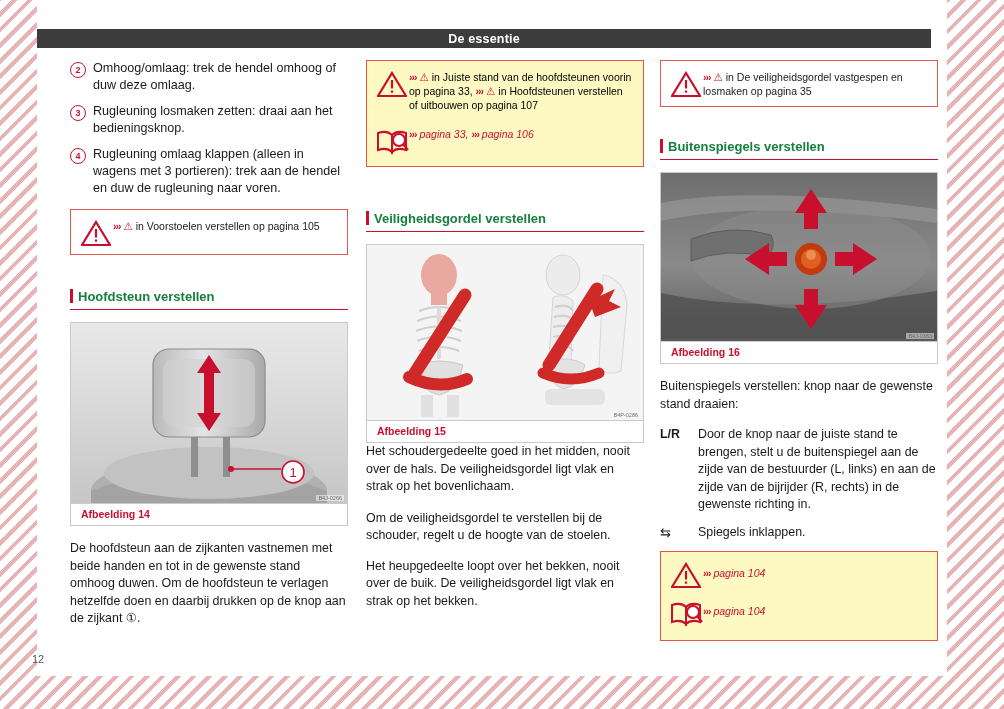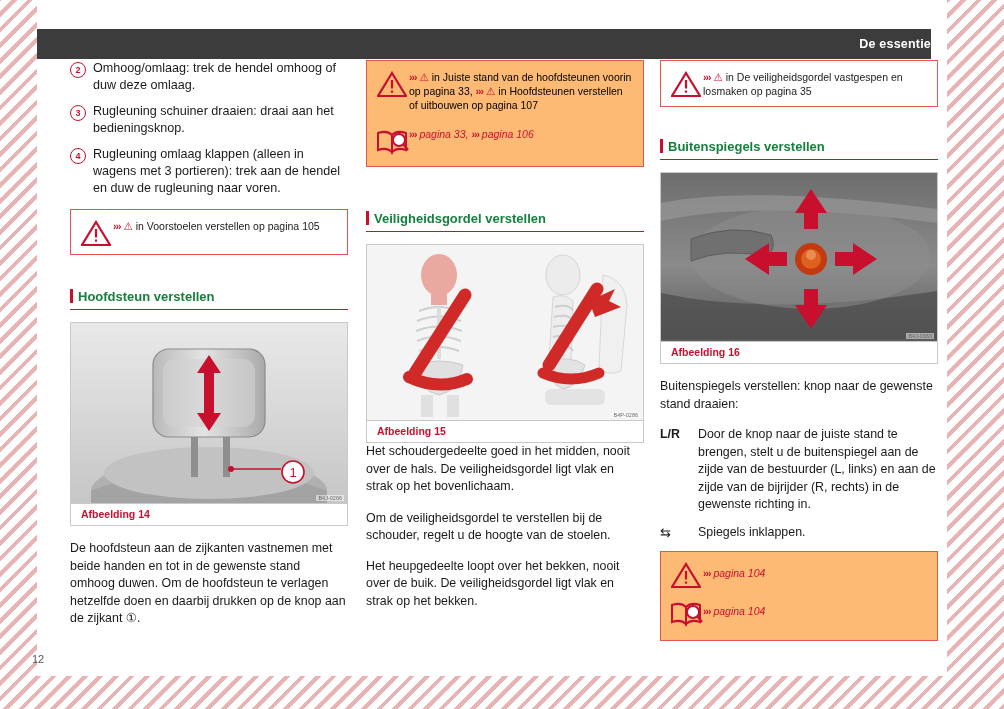--- a/index.html
+++ b/index.html
@@ -35,28 +35,28 @@
     width: 910px;
     height: 676px;
     background: #ffffff;
   }
   
   .header-bar {
     position: absolute;
     left: 37px;
     top: 29px;
     width: 894px;
-    height: 30px;
+    height: 19px;
     background: #3c3c3c;
     color: #ffffff;
     font-size: 12.5px;
     font-weight: bold;
     display: flex;
     align-items: center;
-    justify-content: flex-end;
+    justify-content: center;
     letter-spacing: 0.2px;
   }
   .page-number {
     position: absolute;
     left: 32px;
     top: 653px;
     font-size: 11px;
     color: #555;
   }
 
@@ -113,21 +113,21 @@
     flex: 0 0 auto;
     width: 34px;
     display: flex;
     align-items: flex-start;
     justify-content: center;
     padding-top: 2px;
   }
   .ref-text { flex: 1 1 auto; padding-top: 1px; }
   .ref-stack {
     border: 1px solid #e2574c;
-    background: #fdba74;
+    background: #fef9c3;
   }
   .ref-stack .ref-row {
     display: flex;
     align-items: flex-start;
     padding: 8px 10px 8px 8px;
     font-size: 10.5px;
     line-height: 14px;
   }
   .ref-stack .ref-row + .ref-row { padding-top: 2px; }
 
@@ -220,21 +220,21 @@
 
 <div class="col col1">
 
   <ul class="num-list">
     <li class="num-item">
       <span class="num-circle">2</span>
       <span class="num-text">Omhoog/omlaag: trek de hendel omhoog of duw deze omlaag.</span>
     </li>
     <li class="num-item">
       <span class="num-circle">3</span>
-      <span class="num-text">Rugleuning schuiner draaien: draai aan het bedieningsknop.</span>
+      <span class="num-text">Rugleuning losmaken zetten: draai aan het bedieningsknop.</span>
     </li>
     <li class="num-item">
       <span class="num-circle">4</span>
       <span class="num-text">Rugleuning omlaag klappen (alleen in wagens met 3 portieren): trek aan de hendel en duw de rugleuning naar voren.</span>
     </li>
   </ul>
 
   <div class="ref-box" style="margin-top:12px;">
     <span class="ref-icon ico-warn">
       <svg width="30" height="26" viewBox="0 0 30 26">

